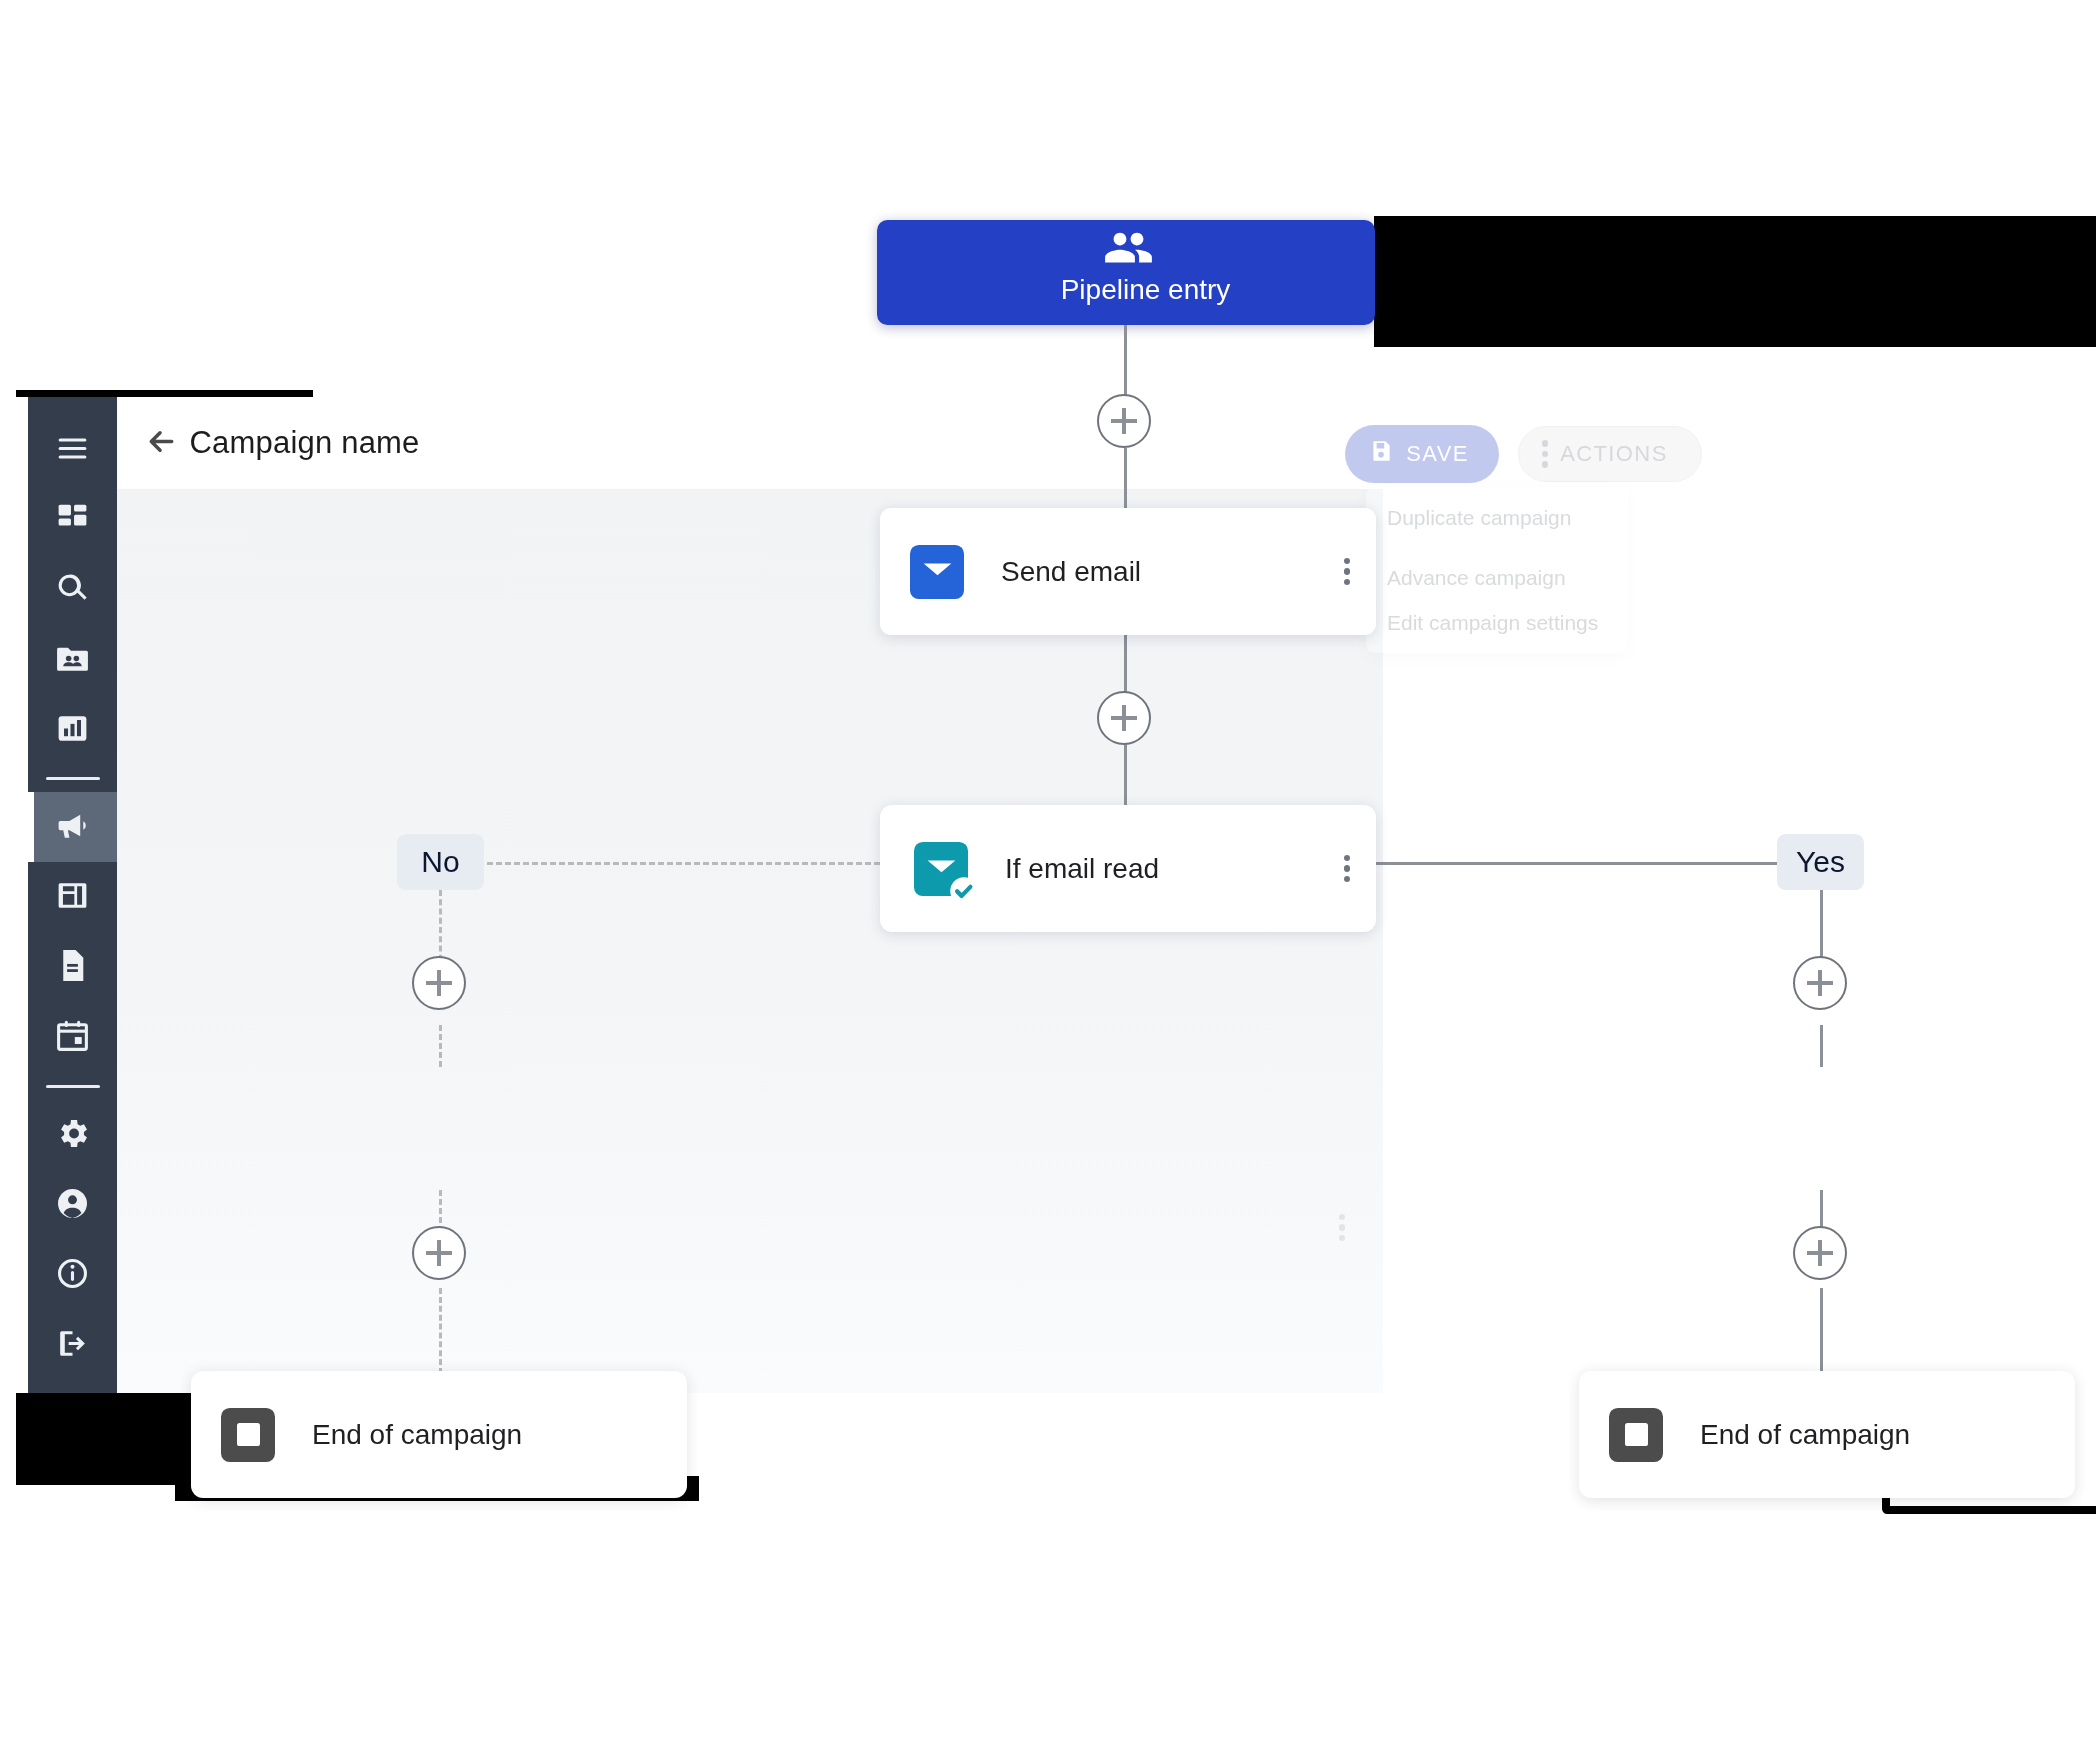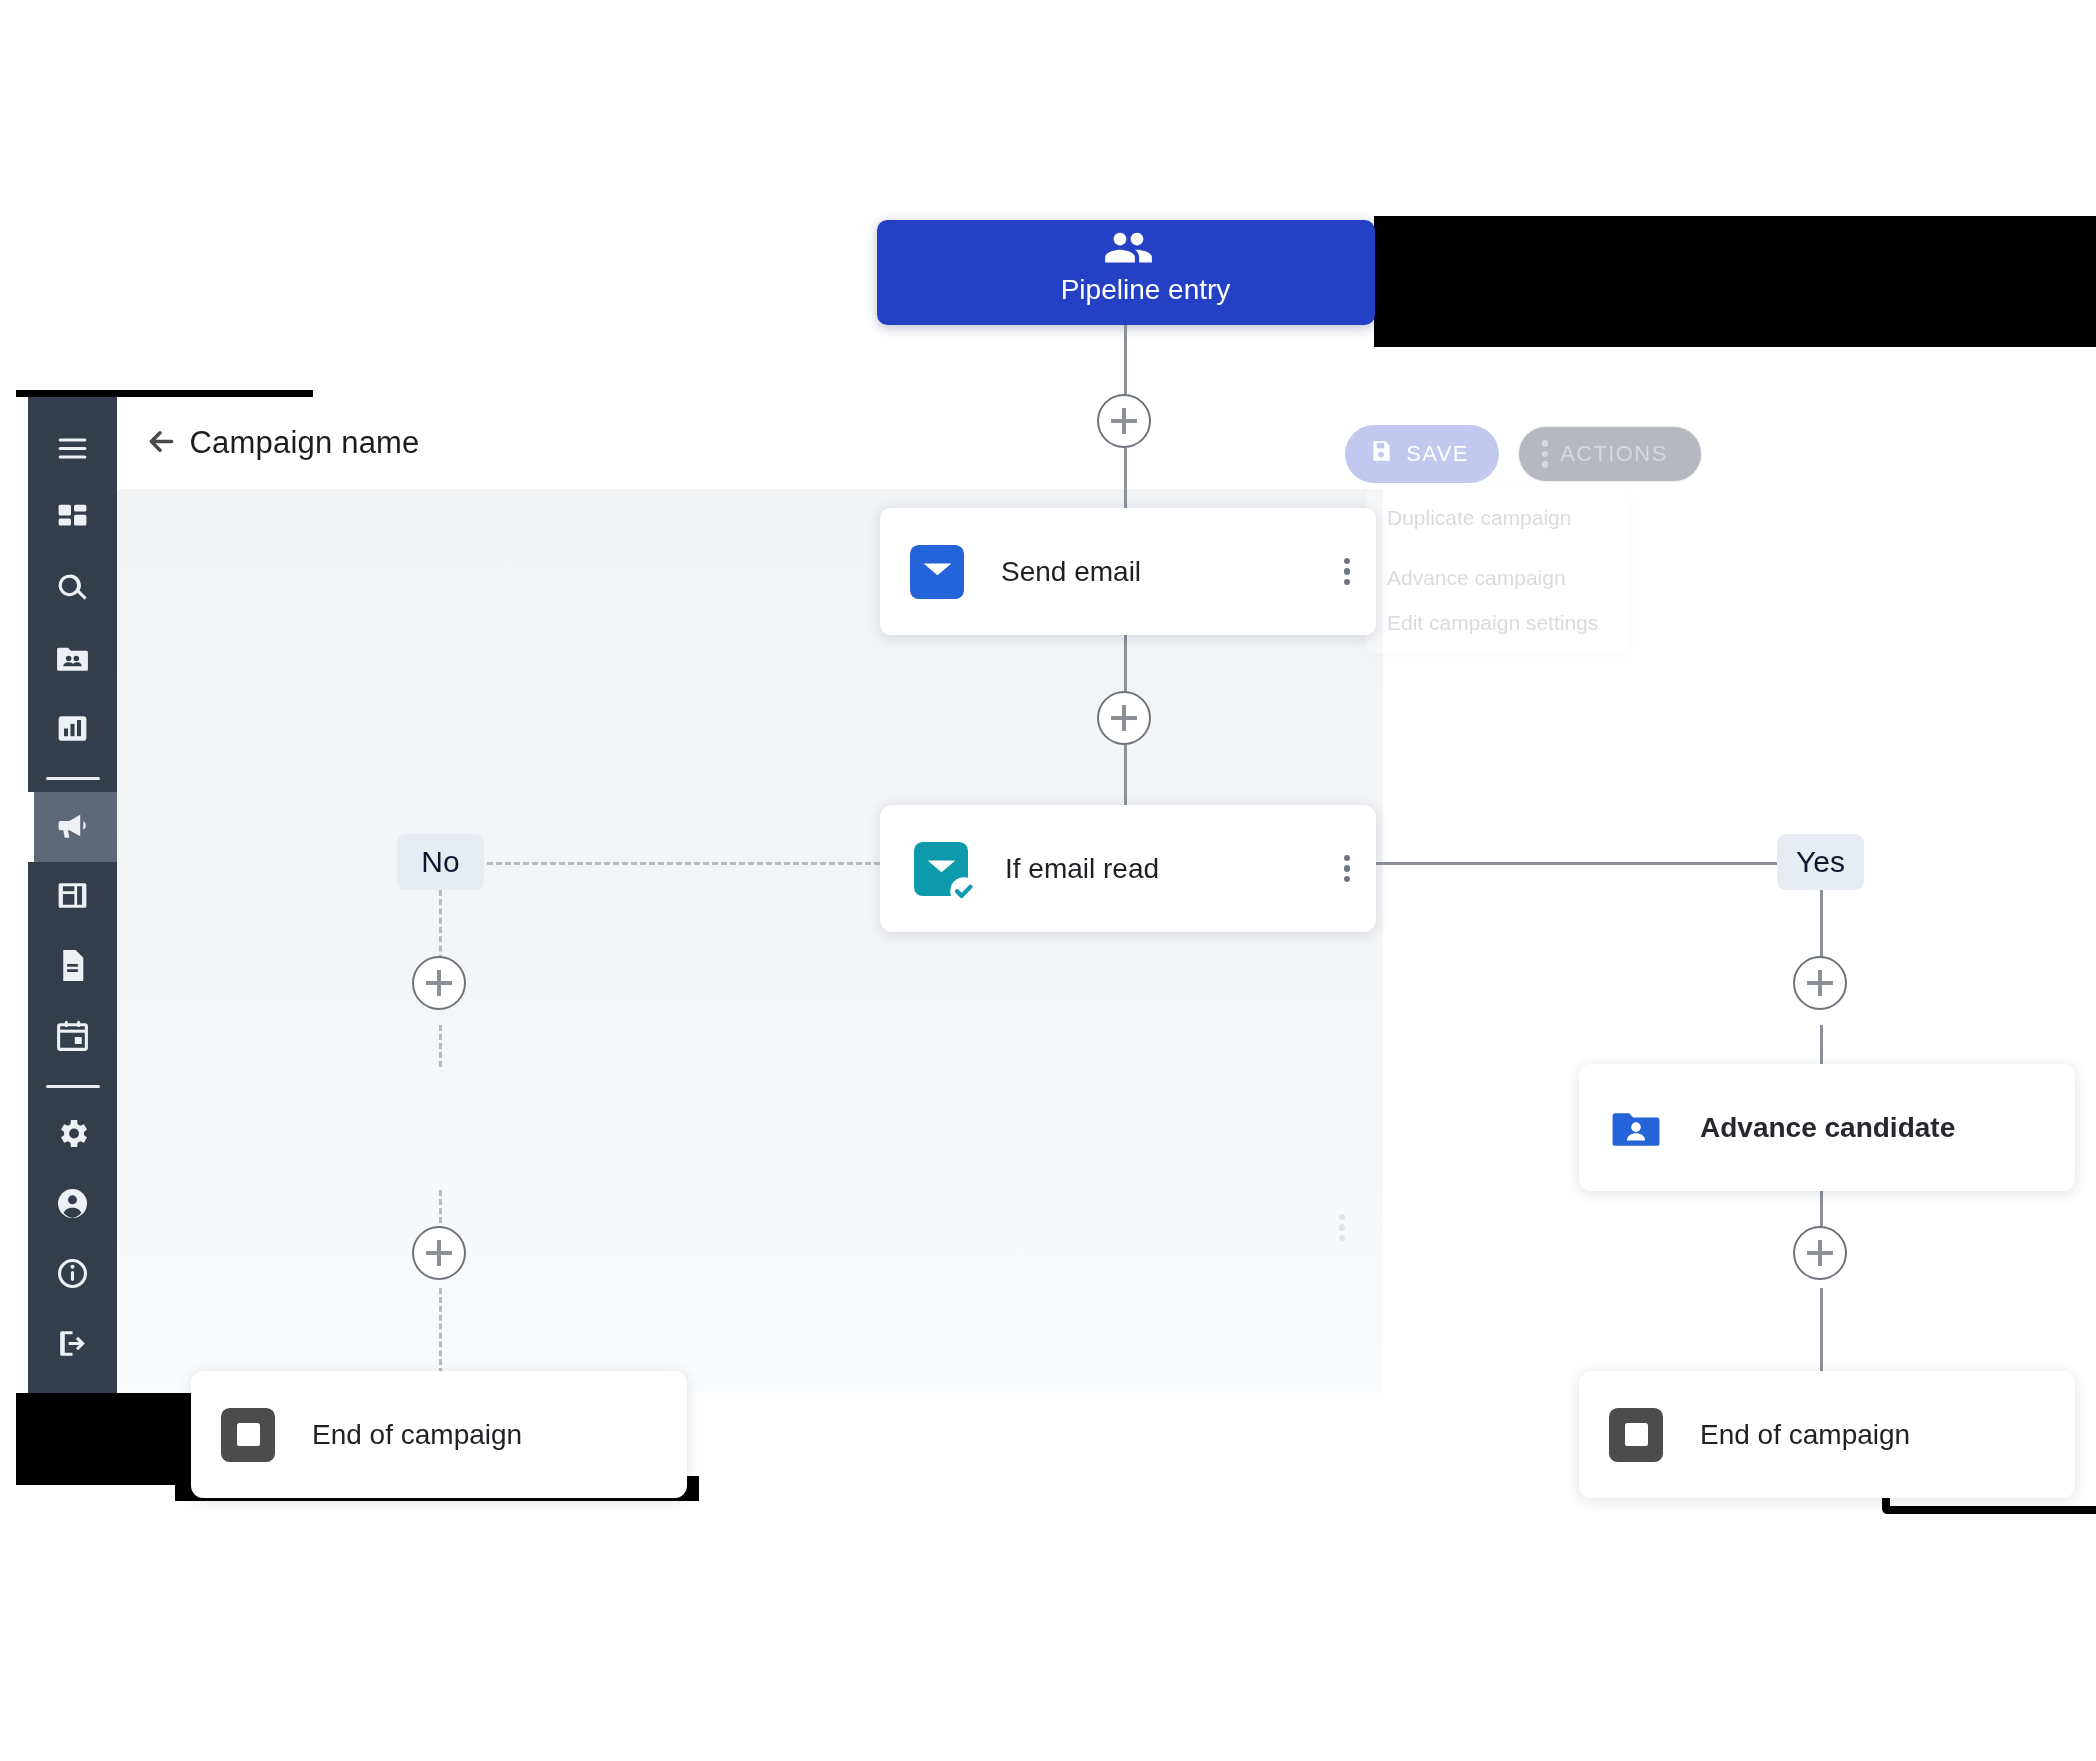--- a/index.html
+++ b/index.html
@@ -52,21 +52,21 @@
   .header-actions { position:absolute; left:1345px; top:425px; display:flex; align-items:center; gap:19px; }
   .btn-save {
     display:flex; align-items:center; gap:12.2px;
     background:#2440c5; color:#fff; opacity:.28;
     border-radius:35px; padding:13px 30px 13px 23px; font-size:22px; letter-spacing:1.4px;
     cursor:pointer; border:none;
   }
   .btn-save svg { width:26px; height:26px; fill:#fff; }
   .btn-actions {
     display:flex; align-items:center; gap:12.2px;
-    background:#0f172a; color:#7a8191; opacity:.30;
+    background:#e5e5e5; color:#7a8191; opacity:.30;
     border:1.7px solid #c9cfd8; border-radius:35px; padding:13px 33px 13px 23px;
     font-size:22px; letter-spacing:1.4px; cursor:pointer;
   }
   .kebab-v { display:inline-flex; flex-direction:column; gap:4.4px; }
   .kebab-v i { width:6.1px; height:6.1px; border-radius:50%; background:currentColor; display:block; }
 
   
   .dropdown {
     position:absolute; left:1366px; top:487px; width:262px; height:166px;
     background:#ffffff; border-radius:8.7px;
@@ -380,30 +380,20 @@
     </span>
     <span class="node-label">If email read</span>
     <span class="kebab-v node-kebab">
         <i></i>
         <i></i>
         <i></i>
       </span>
   </div>
 
 
-  <div class="node node-adv">
-    <span class="node-icon ic-folder-blue">
-      <svg viewBox="0 0 24 24" width="52" height="52">
-          <path d="M2.4 5.2h6.4l1.9 2h10.9a1.2 1.2 0 011.2 1.2v10.6a1.2 1.2 0 01-1.2 1.2H2.4a1.2 1.2 0 01-1.2-1.2V6.4a1.2 1.2 0 011.2-1.2z" fill="#2563d8"></path>
-          <circle cx="12" cy="11.6" r="2.2" fill="#ffffff"></circle>
-          <path d="M7.8 17.8c0-2.2 2-3.4 4.2-3.4s4.2 1.2 4.2 3.4z" fill="#ffffff"></path>
-        </svg>
-    </span>
-    <span class="node-label bold">Advance candidate</span>
-  </div>
 
   <div class="node node-end-l">
     <span class="node-icon ic-stop">
         <span class="sq"></span>
       </span>
     <span class="node-label">End of campaign</span>
   </div>
 
   <div class="node node-end-r">
     <span class="node-icon ic-stop">

